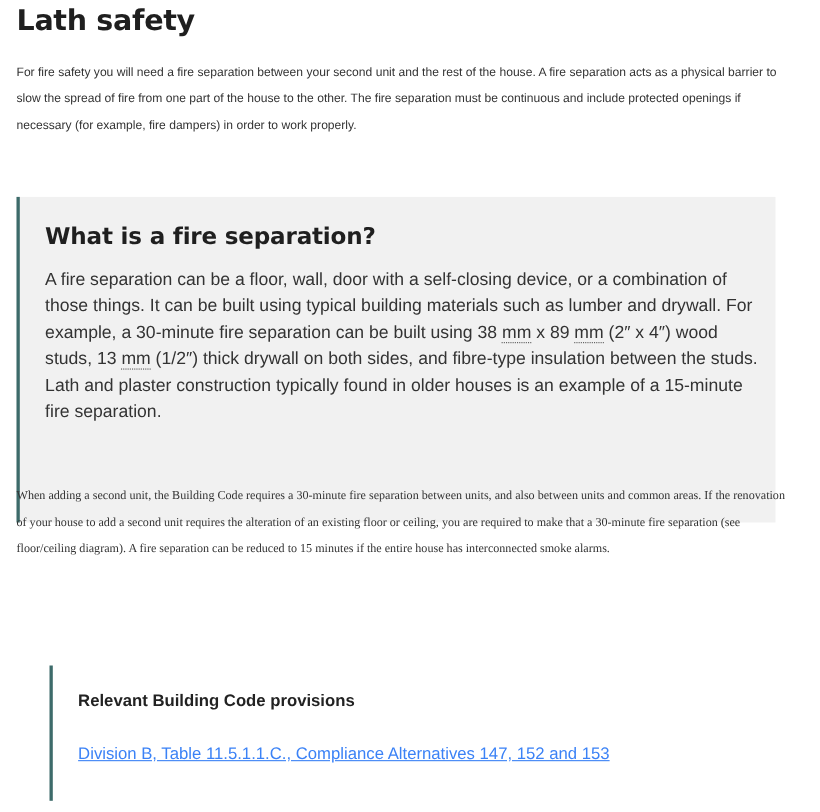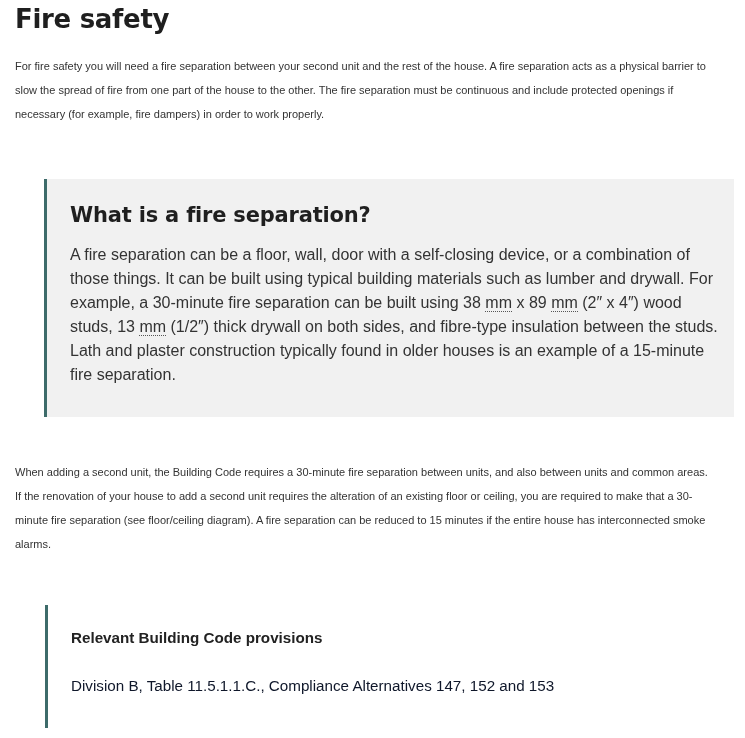--- a/index.html
+++ b/index.html
@@ -12,53 +12,53 @@
     position: absolute; left: 15px; top: 4px; margin: 0;
     font-family: "DejaVu Sans", sans-serif;
     font-size: 26px; font-weight: bold; color: #1f1f1f; letter-spacing: -0.3px;
   }
   .p {
     position: absolute; left: 15px; width: 700px; margin: 0;
     font-size: 11px; line-height: 24px; color: #333333;
   }
   #intro { top: 54px; }
   .callout {
-    position: absolute; left: 15px; top: 179px; width: 690px; height: 238px;
-    background: #f1f1f1; border-left: 3px solid #3d6b6a; box-sizing: border-box; margin-left: 29px;
+    position: absolute; left: 15px; top: 179px; width: 690px; height: 296px;
+    background: #f1f1f1; border-left: 3px solid #3d6b6a; box-sizing: border-box;
   }
   .callout h2 {
     position: absolute; left: 23px; top: 24px; margin: 0;
     font-family: "DejaVu Sans", sans-serif;
     font-size: 21px; font-weight: bold; color: #1f1f1f; letter-spacing: -0.2px;
   }
   .callout .body {
     position: absolute; left: 23px; top: 64px; width: 650px; margin: 0;
     font-size: 16px; line-height: 24px; color: #333333;
   }
   abbr {
     text-decoration: none; border-bottom: 1px dotted #555; cursor: help;
   }
-  #units { top: 460px; }
+  #units { top: 439px; font-family: Liberation Serif, serif; }
   .provisions {
     position: absolute; left: 45px; top: 605px; width: 660px; height: 123px;
     border-left: 3px solid #3d6b6a; box-sizing: border-box;
   }
   .provisions .title {
     position: absolute; left: 23px; top: 24px; margin: 0;
     font-size: 15.2px; font-weight: bold; color: #222222; text-align: right;
   }
   .provisions .ref {
     position: absolute; left: 23px; top: 72px; margin: 0;
-    font-size: 15.2px; color: #0f172a;
+    font-size: 15.2px; color: #3b82f6; text-decoration: underline;
   }
 </style>
 </head>
 <body>
 
-<h1>Fire safety</h1>
+<h1>Lath safety</h1>
 
 <p class="p" id="intro">For fire safety you will need a fire separation between your second unit and the rest of the house. A fire separation acts as a physical barrier to slow the spread of fire from one part of the house to the other. The fire separation must be continuous and include protected openings if necessary (for example, fire dampers) in order to work properly.</p>
 
 <div class="callout">
   <h2>What is a fire separation?</h2>
   <p class="body"><span>A fire separation can be a floor, wall, door with a self-closing device, or a combination of those things. It can be built using typical building materials such as lumber and drywall. For example, a 30-minute fire separation can be built using 38 </span><abbr title="millimetre">mm</abbr><span> x 89 </span><abbr title="millimetre">mm</abbr><span> (2″ x 4″) wood studs, 13 </span><abbr title="millimetre">mm</abbr><span> (1/2″) thick drywall on both sides, and fibre-type insulation between the studs. Lath and plaster construction typically found in older houses is an example of a 15-minute fire separation.</span></p>
 </div>
 
 <p class="p" id="units">When adding a second unit, the Building Code requires a 30-minute fire separation between units, and also between units and common areas. If the renovation of your house to add a second unit requires the alteration of an existing floor or ceiling, you are required to make that a 30-minute fire separation (see floor/ceiling diagram). A fire separation can be reduced to 15 minutes if the entire house has interconnected smoke alarms.</p>
 

